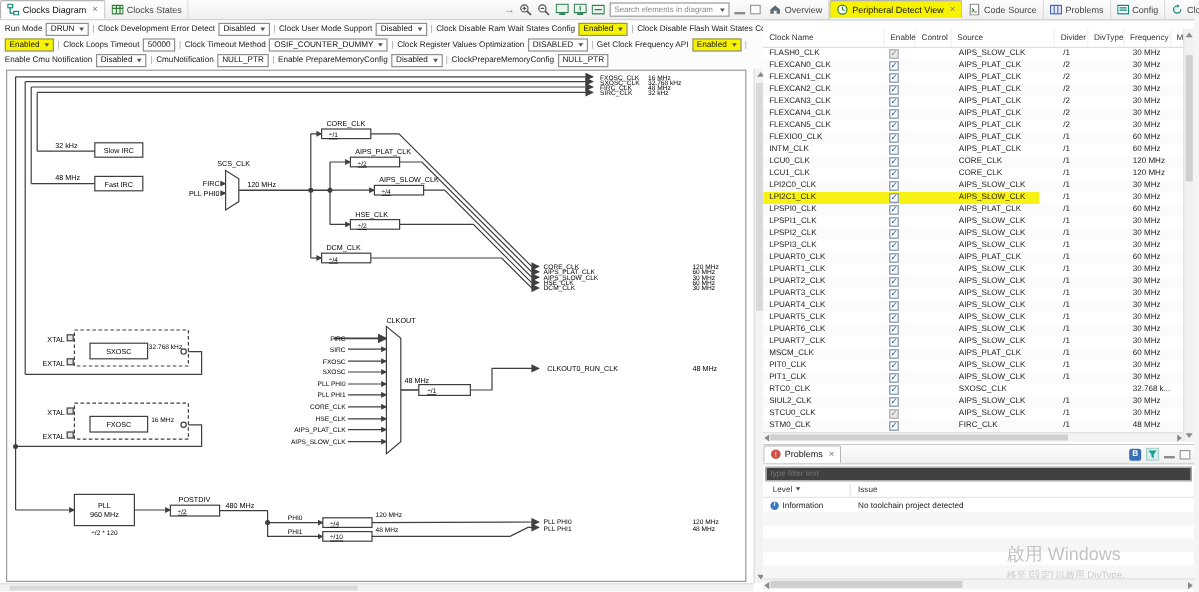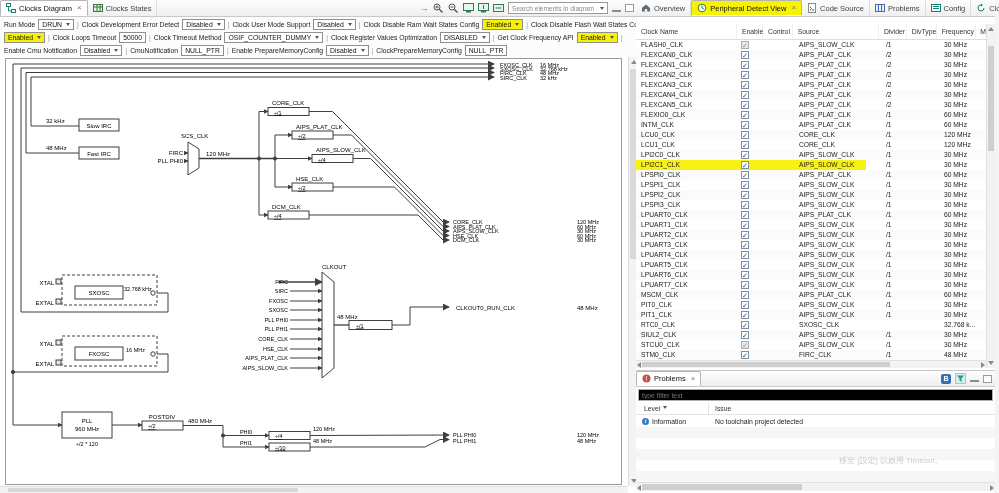--- a/index.html
+++ b/index.html
@@ -62,21 +62,21 @@
   .cb{width:8px;height:8px;border:1px solid #7b8fa5;background:#fefefe;margin-left:3px;font-size:7px;line-height:7px;text-align:center;color:#2b4d8c}
   .cb.gray{background:#e9e9e9;border-color:#ababab;color:#8f8f8f}
   .tbl-vscroll{position:absolute;right:0;top:24px;width:9px;height:344px;background:#f2f2f2;border-left:1px solid #e0e0e0}
   .tbl-vscroll .thumb{position:absolute;left:1px;right:1px;top:22px;height:105px;background:#cfcfcf}
   .tbl-hscroll{position:absolute;left:0;top:360px;right:9px;height:8px;background:#f2f2f2;border-top:1px solid #e0e0e0}
   .tbl-hscroll .thumb{position:absolute;top:1px;bottom:1px;left:6px;width:248px;background:#cfcfcf}
 
   
   .problems{position:absolute;left:0;top:370px;right:0;height:123px;background:#fff;border-top:1px solid #c9c9c9}
   .problems .tabbar{height:16px}
-  .pfilter{position:absolute;left:2px;right:2px;top:18px;height:12px;border:1px solid #b0b0b0;background:#000000;font-size:6.8px;color:#8a8a8a;padding:0 3px;font-family:"Liberation Sans",sans-serif}
+  .pfilter{position:absolute;left:2px;right:2px;top:18px;height:12px;border:1px solid #b0b0b0;background:#404040;font-size:6.8px;color:#8a8a8a;padding:0 3px;font-family:"Liberation Sans",sans-serif}
   .phead{position:absolute;left:0;right:0;top:32px;height:12px;border-bottom:1px solid #e4e4e4;font-size:6.8px;color:#333;display:flex}
   .phead .lvl{width:73px;padding-left:8px;border-right:1px solid #e4e4e4;display:flex;align-items:center;gap:3px}
   .phead .iss{padding-left:6px;display:flex;align-items:center}
   .prow{position:absolute;left:0;right:0;height:11px;display:flex;align-items:center;font-size:6.8px;color:#222}
   .prow .lvl{width:73px;padding-left:6px;display:flex;align-items:center;gap:3px}
   .prow .iss{padding-left:6px}
   .stripe{position:absolute;left:0;right:0;height:11px}
   .stripe.odd{background:#f6f6f6}
   .info-ico{width:7px;height:7px;border-radius:50%;background:#3b78c4;color:#fff;font-size:6px;line-height:7px;text-align:center;font-style:italic;font-weight:bold}
   .p-hscroll{position:absolute;left:0;bottom:2px;right:0;height:9px;background:#f2f2f2;border-top:1px solid #e0e0e0}
@@ -920,21 +920,22 @@
             <div class="iss">No toolchain project detected</div>
           </div>
           <div class="stripe odd" style="top: 56px;"></div>
           <div class="stripe" style="top: 67px;"></div>
           <div class="stripe odd" style="top: 78px;"></div>
           <div class="stripe" style="top: 89px;"></div>
           <div class="stripe odd" style="top: 100px;"></div>
           <div class="stripe" style="top: 111px;"></div>
         </div>
       <div class="watermark">
-        <div class="l2">移至 [設定] 以啟用 Timeout。</div>
+        <div class="l1">啟用 Windows</div>
+        <div class="l2">移至 [設定] 以啟用 DivType。</div>
       </div>
       <div class="p-hscroll">
         <span class="tri left" style="left:1px;top:1.5px"></span>
         <div class="thumb"></div>
         <span class="tri right" style="right:1px;top:1.5px"></span>
       </div>
     </div>
   </div>
 </div>
 

